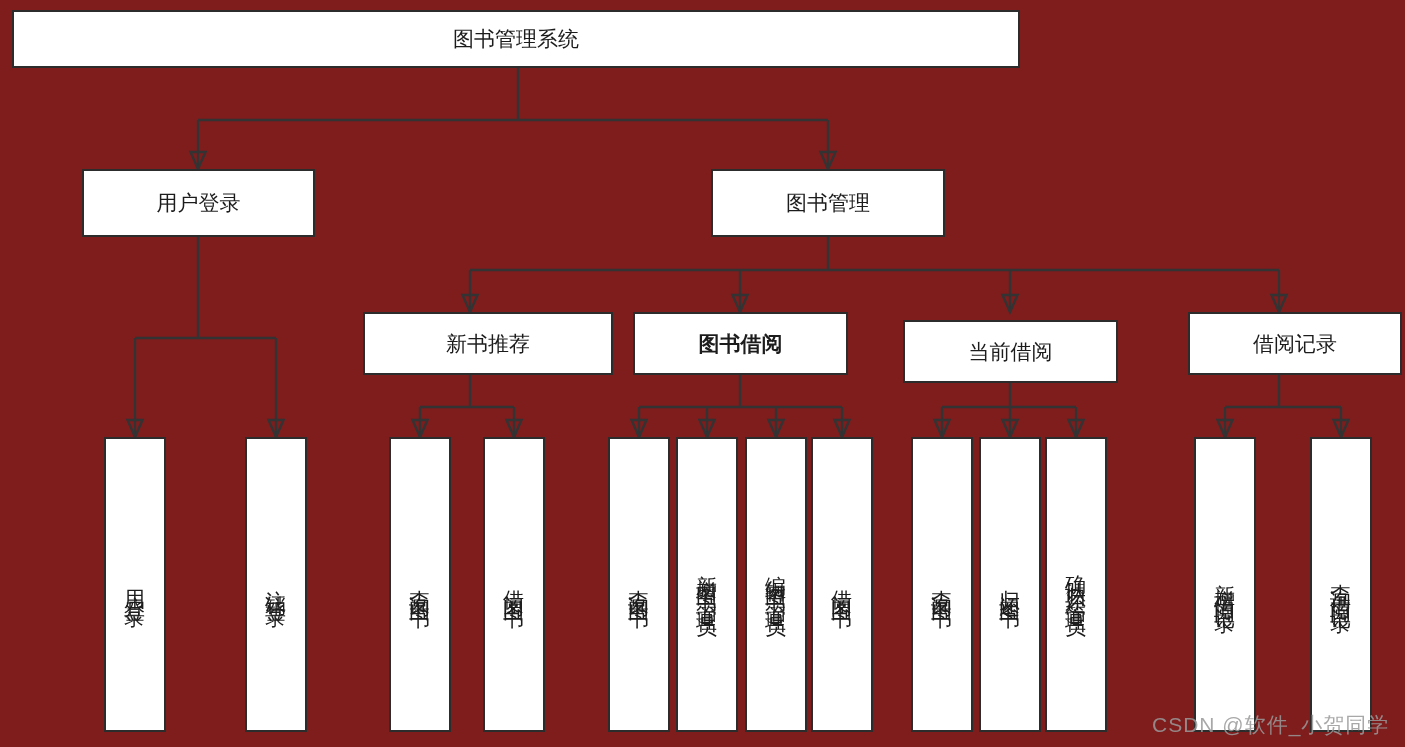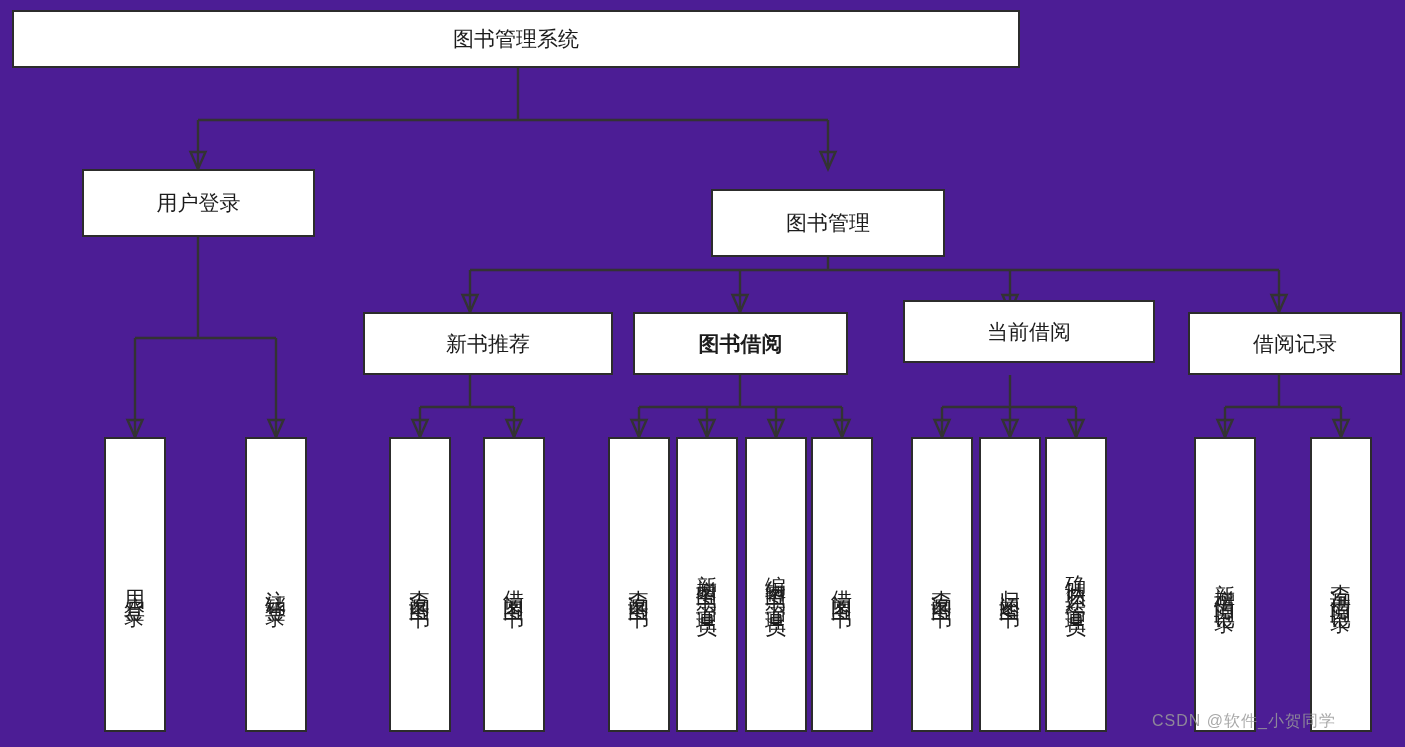--- a/index.html
+++ b/index.html
@@ -5,21 +5,21 @@
   html, body {
     margin: 0;
     padding: 0;
     background: #ffffff;
     font-family: "Liberation Sans", "DejaVu Sans", sans-serif;
   }
   .canvas {
     position: relative;
     width: 1405px;
     height: 747px;
-    background: #4c1d95;
+    background: #7f1d1d;
     overflow: hidden;
   }
   .wires {
     position: absolute;
     left: 0;
     top: 0;
     z-index: 1;
   }
   .wires path, .wires line {
     stroke: #333333;
@@ -50,21 +50,21 @@
     font-size: 21px;
     letter-spacing: 6px;
     line-height: 1;
     color: #1c1c1c;
   }
   .watermark {
     position: absolute;
     left: 1152px;
     top: 711px;
     z-index: 5;
-    font-size: 16px;
+    font-size: 21px;
     color: #9a9a9a;
     opacity: 0.85;
     letter-spacing: 1px;
     white-space: nowrap;
   }
 </style>
 </head>
 <body>
 
 <div class="canvas">
@@ -105,25 +105,25 @@
     <line x1="942" y1="407" x2="942" y2="437" marker-end="url(#arrowDown)"></line>
     <line x1="1010" y1="407" x2="1010" y2="437" marker-end="url(#arrowDown)"></line>
     <line x1="1076" y1="407" x2="1076" y2="437" marker-end="url(#arrowDown)"></line>
     <line x1="1225" y1="407" x2="1225" y2="437" marker-end="url(#arrowDown)"></line>
     <line x1="1341" y1="407" x2="1341" y2="437" marker-end="url(#arrowDown)"></line>
   </svg>
 
   <div class="node" style="left:12px; top:10px; width:1008px; height:58px;">图书管理系统</div>
 
   <div class="node" style="left:82px; top:169px; width:233px; height:68px;">用户登录</div>
-  <div class="node" style="left:711px; top:169px; width:234px; height:68px;margin-top:20px;">图书管理</div>
+  <div class="node" style="left:711px; top:169px; width:234px; height:68px;">图书管理</div>
 
   <div class="node" style="left:363px; top:312px; width:250px; height:63px;">新书推荐</div>
   <div class="node" style="left:633px; top:312px; width:215px; height:63px;font-weight:bold;">图书借阅</div>
-  <div class="node" style="left:903px; top:300px; width:252px; height:63px;">当前借阅</div>
+  <div class="node" style="left:903px; top:320px; width:215px; height:63px;">当前借阅</div>
   <div class="node" style="left:1172px; top:312px; width:214px; height:63px;margin-left:16px;">借阅记录</div>
 
   <div class="node leaf" style="left:104px;">
     <span class="vtext">用户登录</span>
   </div>
   <div class="node leaf" style="left:245px;">
     <span class="vtext">注销登录</span>
   </div>
 
   <div class="node leaf" style="left:389px;">

